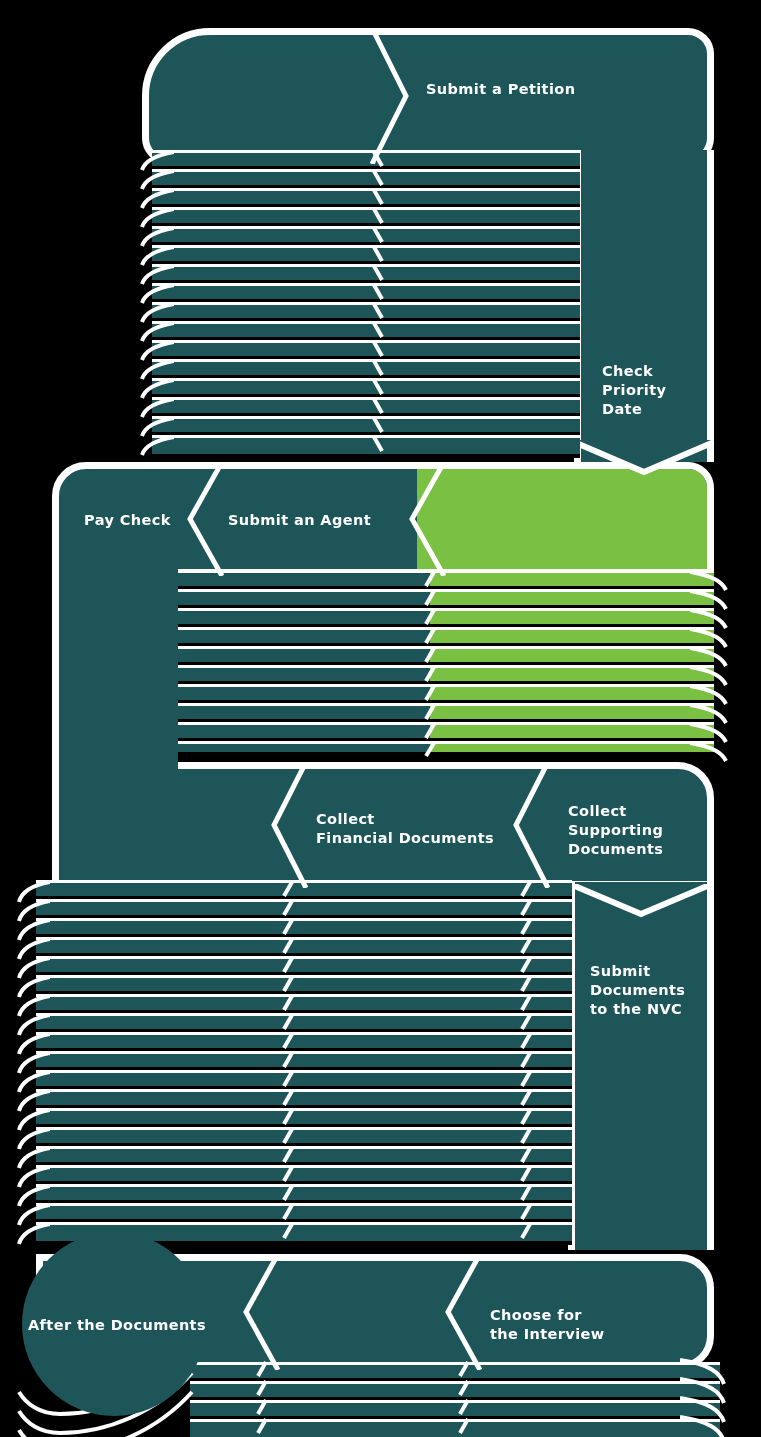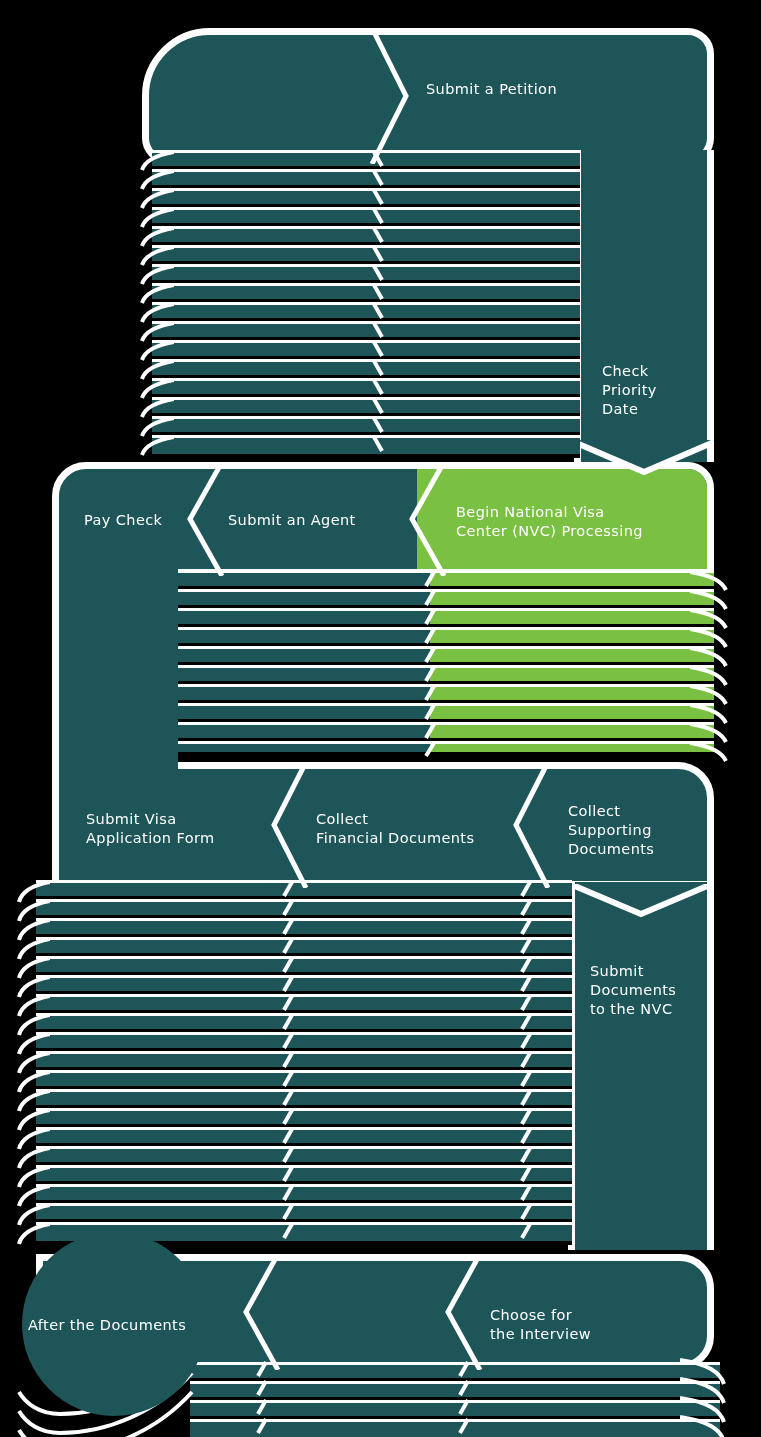--- a/index.html
+++ b/index.html
@@ -17,21 +17,21 @@
   }
 
   
   .band{
     position:absolute;
     box-sizing:border-box;
   }
   .label{
     position:absolute;
     color:#ffffff;
-    font-weight:normal;
+    font-weight:bold;
     font-size:14.5px;
     line-height:1.30;
     letter-spacing:.4px;
     white-space:pre-line;
     z-index:60;
     pointer-events:none;
   }
 
   
   .stack{
@@ -231,22 +231,20 @@
     </svg>
   </div>
   <div class="chevsep" style="left:398px;top:462px;width:60px;height:114px;">
     <svg width="60" height="114" viewBox="0 0 60 114">
       <path d="M46 0 L14 57 L46 114" fill="none" stroke="#ffffff" stroke-width="5"></path>
     </svg>
   </div>
 
   <div class="label" style="left:84px;top:511px;">Pay Check</div>
   <div class="label" style="left:228px;top:511px;">Submit an Agent</div>
-  <div class="label" style="left:456px;top:503px;">Begin National Visa
-Center (NVC) Processing</div>
 
   <div id="col-payfees" class="band"></div>
 
   <div id="row2-stack" class="stack">
     <div class="stripe" style="top:0px;height:20px;width:536px;background:linear-gradient(to right,#1d5559 0 252px,#7ac143 252px 100%);"></div>
     <div class="stripe" style="top:19px;height:20px;width:536px;background:linear-gradient(to right,#1d5559 0 252px,#7ac143 252px 100%);"></div>
     <div class="stripe" style="top:38px;height:20px;width:536px;background:linear-gradient(to right,#1d5559 0 252px,#7ac143 252px 100%);"></div>
     <div class="stripe" style="top:57px;height:20px;width:536px;background:linear-gradient(to right,#1d5559 0 252px,#7ac143 252px 100%);"></div>
     <div class="stripe" style="top:76px;height:20px;width:536px;background:linear-gradient(to right,#1d5559 0 252px,#7ac143 252px 100%);"></div>
     <div class="stripe" style="top:95px;height:20px;width:536px;background:linear-gradient(to right,#1d5559 0 252px,#7ac143 252px 100%);"></div>
@@ -294,22 +292,20 @@
     <svg width="60" height="126" viewBox="0 0 60 126">
       <path d="M48 0 L16 63 L48 126" fill="none" stroke="#ffffff" stroke-width="5"></path>
     </svg>
   </div>
   <div class="chevsep" style="left:500px;top:762px;width:60px;height:126px;">
     <svg width="60" height="126" viewBox="0 0 60 126">
       <path d="M48 0 L16 63 L48 126" fill="none" stroke="#ffffff" stroke-width="5"></path>
     </svg>
   </div>
 
-  <div class="label" style="left:86px;top:810px;">Submit Visa
-Application Form</div>
   <div class="label" style="left:316px;top:810px;">Collect
 Financial Documents</div>
   <div class="label" style="left:568px;top:802px;">Collect
 Supporting
 Documents</div>
 
   <div id="col-nvc" class="band"></div>
   <div class="chevsep" style="left:568px;top:884px;width:146px;height:40px;z-index:24;">
     <svg width="146" height="40" viewBox="0 0 146 40">
       <path d="M2 0 L73 30 L144 0" fill="none" stroke="#ffffff" stroke-width="6"></path>

